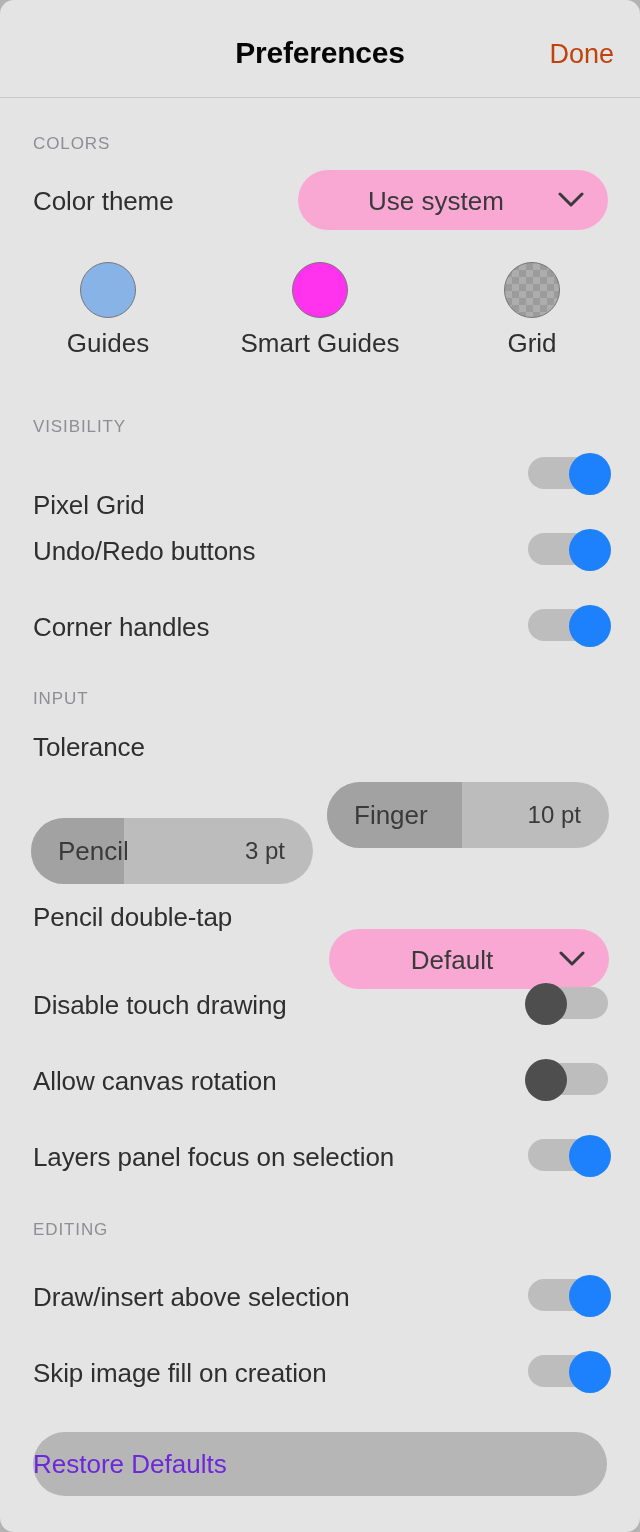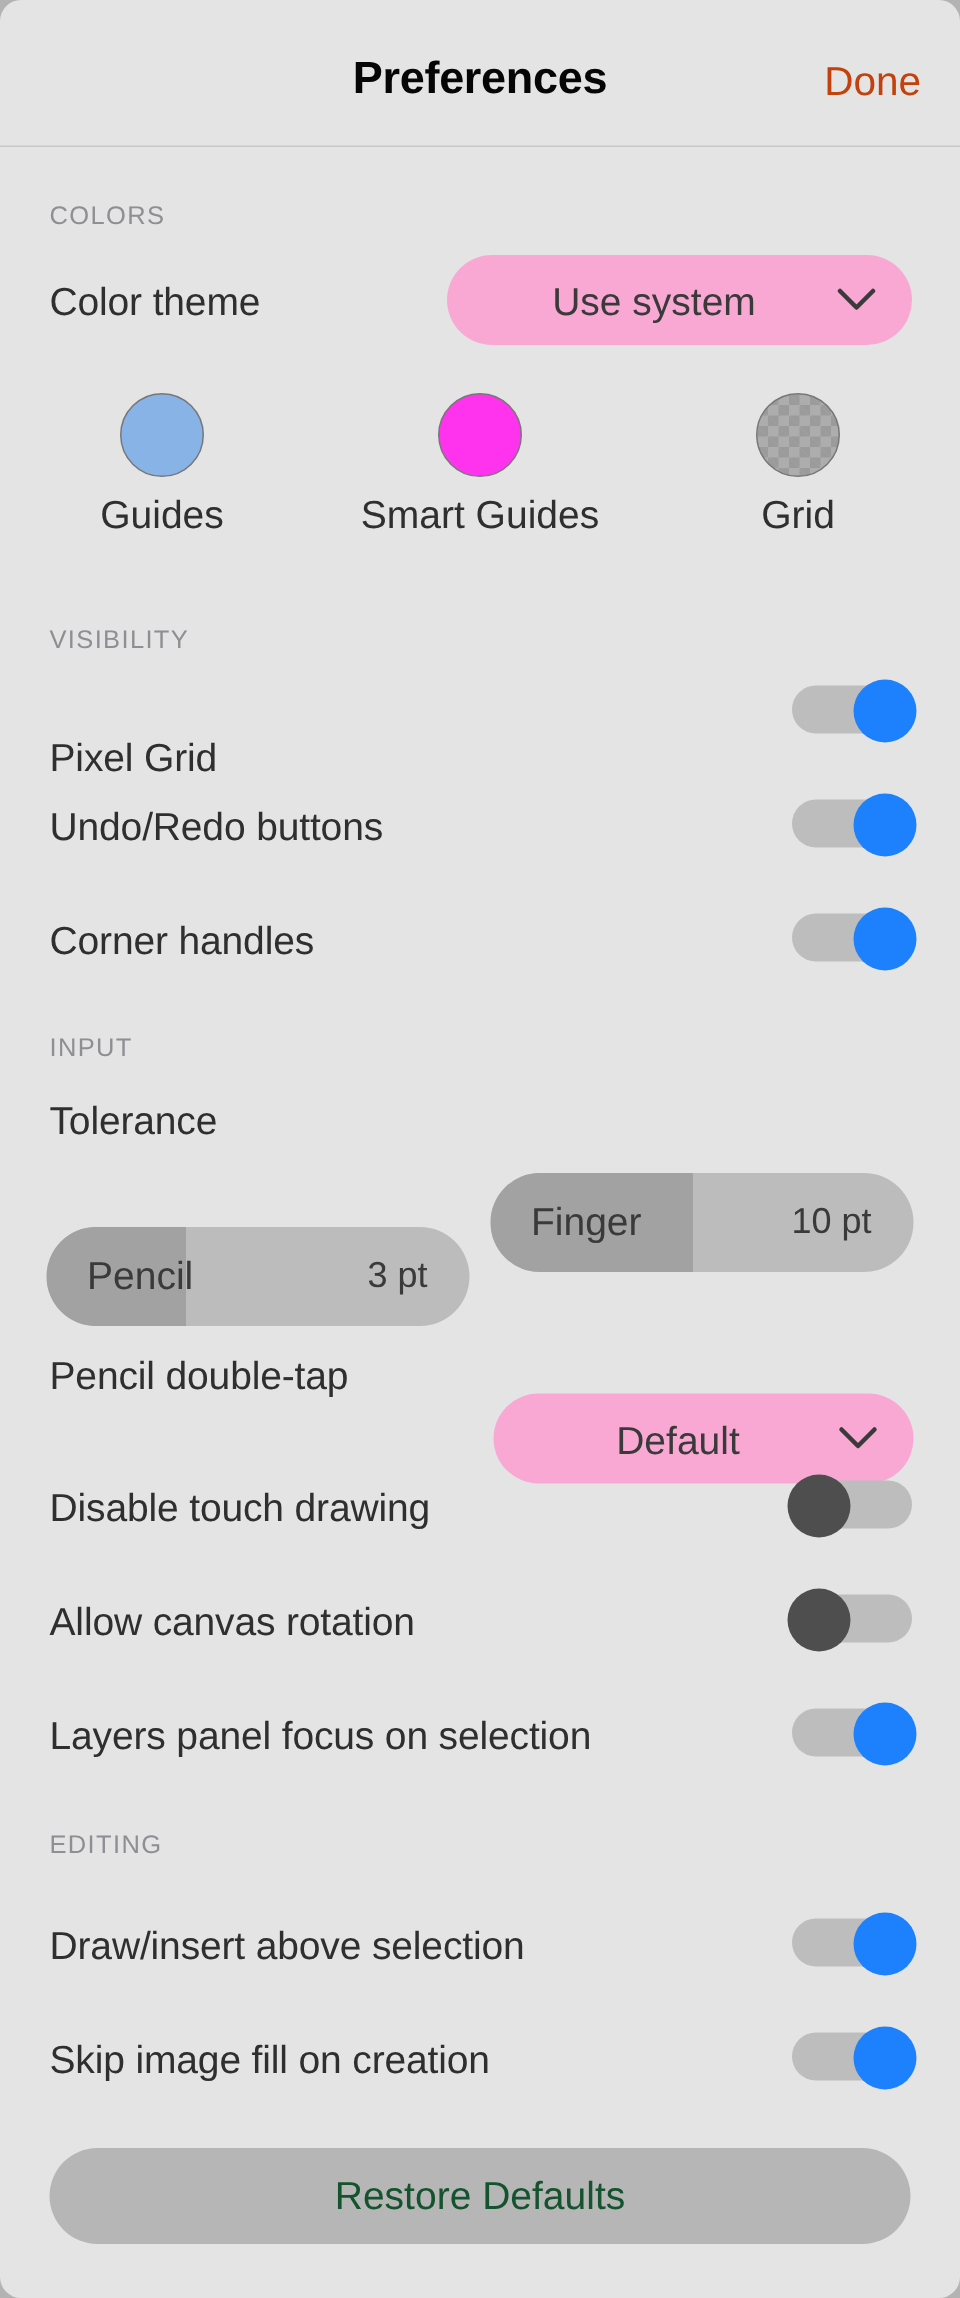--- a/index.html
+++ b/index.html
@@ -196,23 +196,23 @@
     height: 64px;
     border-radius: 32px;
     background: #b6b6b6;
     cursor: pointer;
   }
   #restore-defaults-label {
     position: absolute;
     left: 0; right: 0;
     top: 50%;
     transform: translateY(-50%);
-    text-align: center;
-    font-size: 26px;
-    color: #14532d;
+    text-align: left;
+    font-size: 26px;
+    color: #6d28d9;
   }
 </style>
 </head>
 <body>
 
 <div id="panel">
 
   <div id="header">
     <div id="page-title">Preferences</div>
     <div id="done-button">Done</div>

